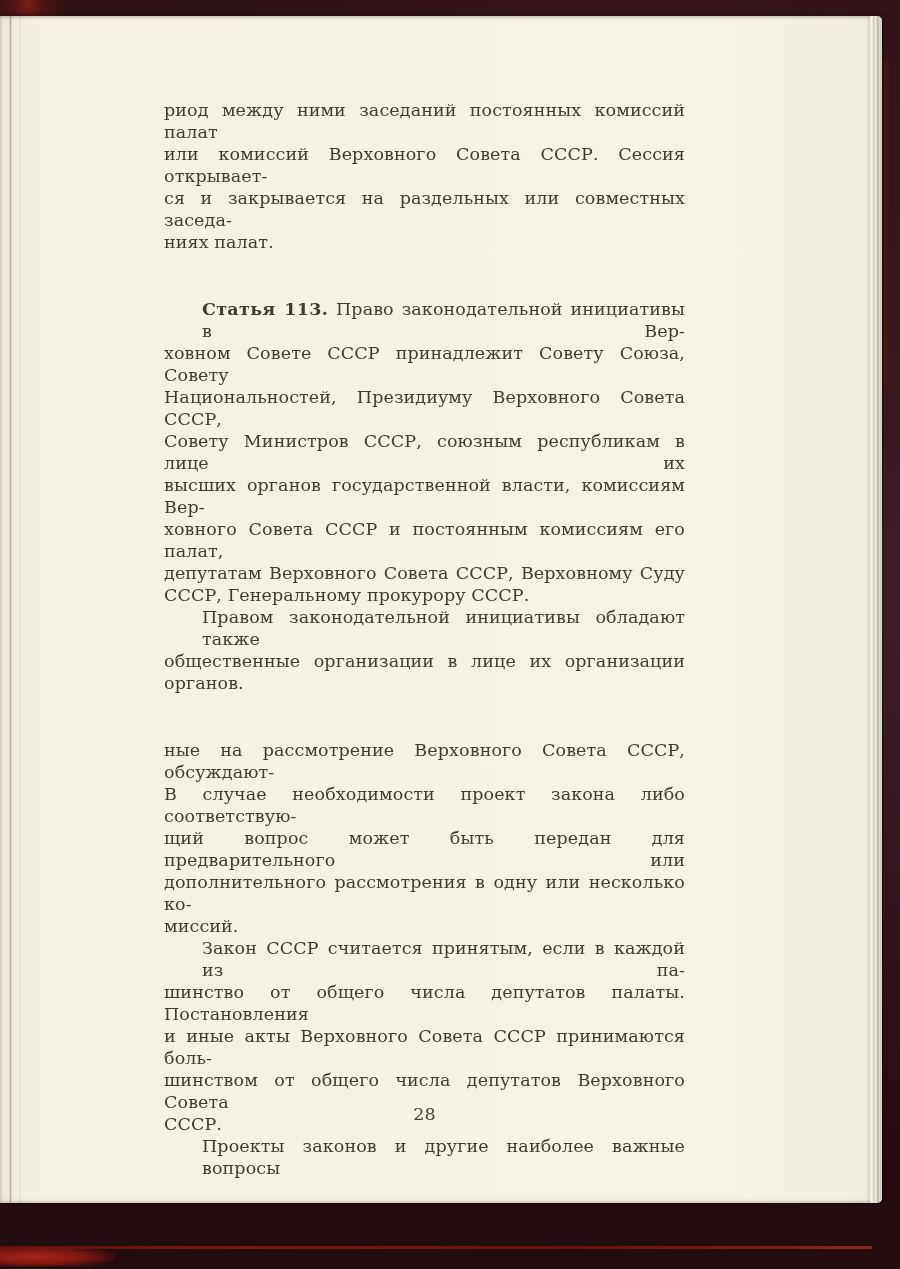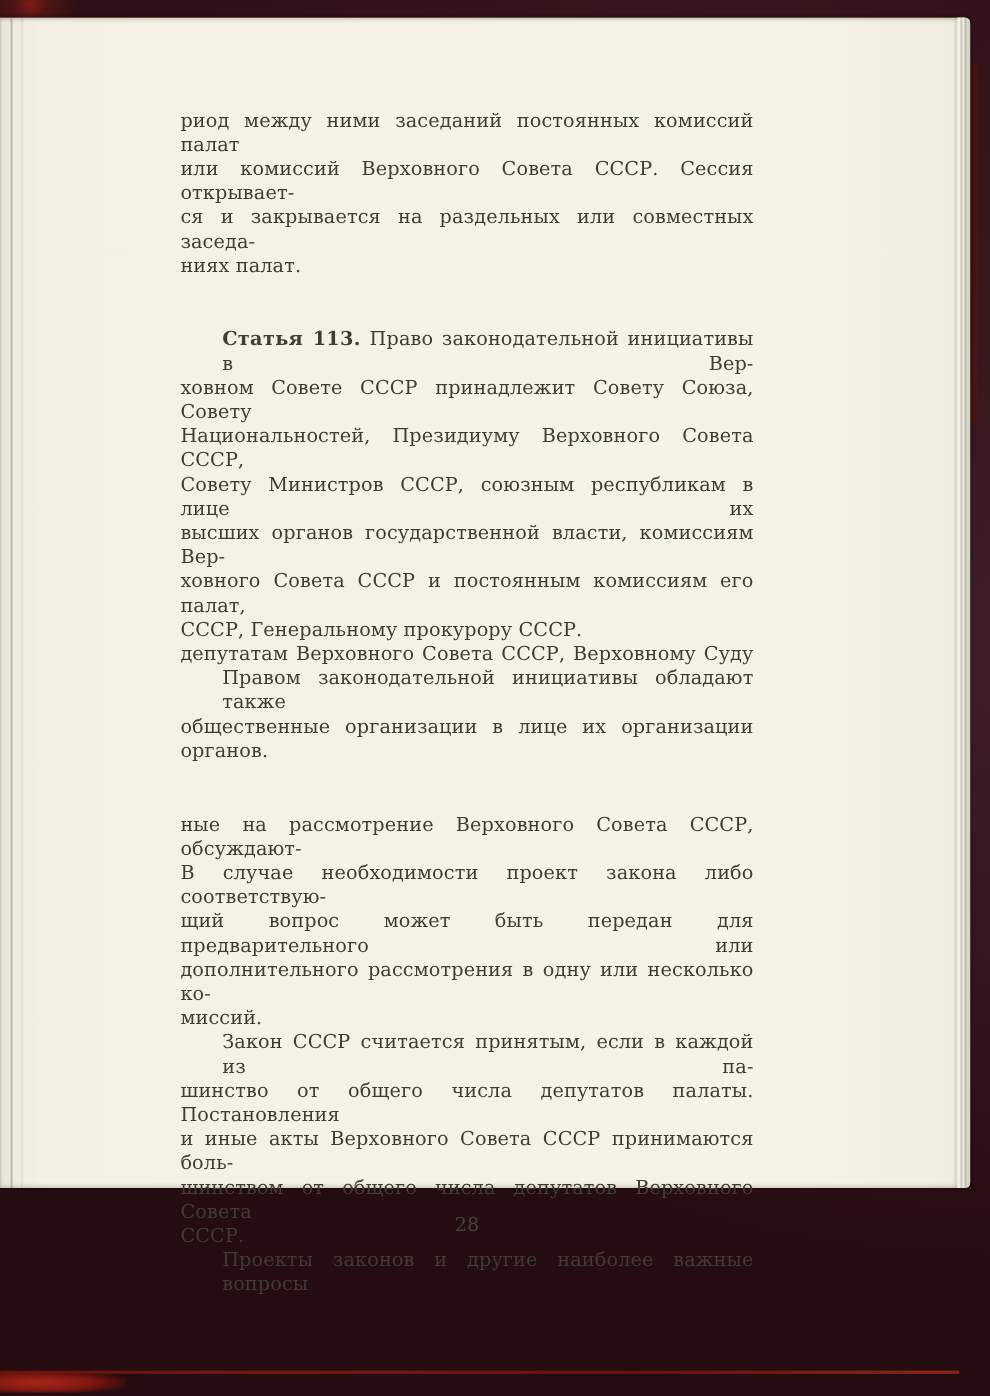--- a/index.html
+++ b/index.html
@@ -26,21 +26,21 @@
     position:absolute;left:0;top:1246px;width:872px;height:3px;
     background:linear-gradient(90deg,#5f120c,#8c1d12 28%,#72140c 66%,#9c2819 97%);
     opacity:.85;
   }
   .cover-red-right{
     position:absolute;left:884px;top:58px;width:4px;height:330px;
     background:#5c130e;filter:blur(1px);opacity:.8;border-radius:2px;
   }
   
   .page{
-    position:absolute;left:0;top:16px;width:882px;height:1064px;
+    position:absolute;left:0;top:16px;width:882px;height:1187px;
     border-radius:0 5px 5px 0;
     background:
       linear-gradient(90deg, #e9e6d7 0, #efecdf 14px, #f4f1e4 40px, #f5f2e6 82%, #f1eee1 96%, #ecead9 100%),
       #f4f1e4;
     box-shadow:
       inset 0 2px 3px rgba(90,80,60,.28),
       inset 0 -2px 3px rgba(90,80,60,.22),
       0 0 4px rgba(0,0,0,.5);
   }
   .gutter-crease{
@@ -92,22 +92,22 @@
         <div class="line">ся и закрывается на раздельных или совместных заседа-</div>
         <div class="line last">ниях палат.</div>
       </div>
       <div class="para article">
         <div class="line first"><strong>Статья 113.</strong> Право законодательной инициативы в Вер-</div>
         <div class="line">ховном Совете СССР принадлежит Совету Союза, Совету</div>
         <div class="line">Национальностей, Президиуму Верховного Совета СССР,</div>
         <div class="line">Совету Министров СССР, союзным республикам в лице их</div>
         <div class="line">высших органов государственной власти, комиссиям Вер-</div>
         <div class="line">ховного Совета СССР и постоянным комиссиям его палат,</div>
+        <div class="line">депутатам Верховного Совета СССР, Верховному Суду</div>
         <div class="line last">СССР, Генеральному прокурору СССР.</div>
-        <div class="line">депутатам Верховного Совета СССР, Верховному Суду</div>
       </div>
       <div class="para body">
         <div class="line first">Правом законодательной инициативы обладают также</div>
         <div class="line last">общественные организации в лице их организации органов.</div>
       </div>
       <div class="para article">
         <div class="line">ные на рассмотрение Верховного Совета СССР, обсуждают-</div>
         <div class="line">В случае необходимости проект закона либо соответствую-</div>
         <div class="line">щий вопрос может быть передан для предварительного или</div>
         <div class="line">дополнительного рассмотрения в одну или несколько ко-</div>

